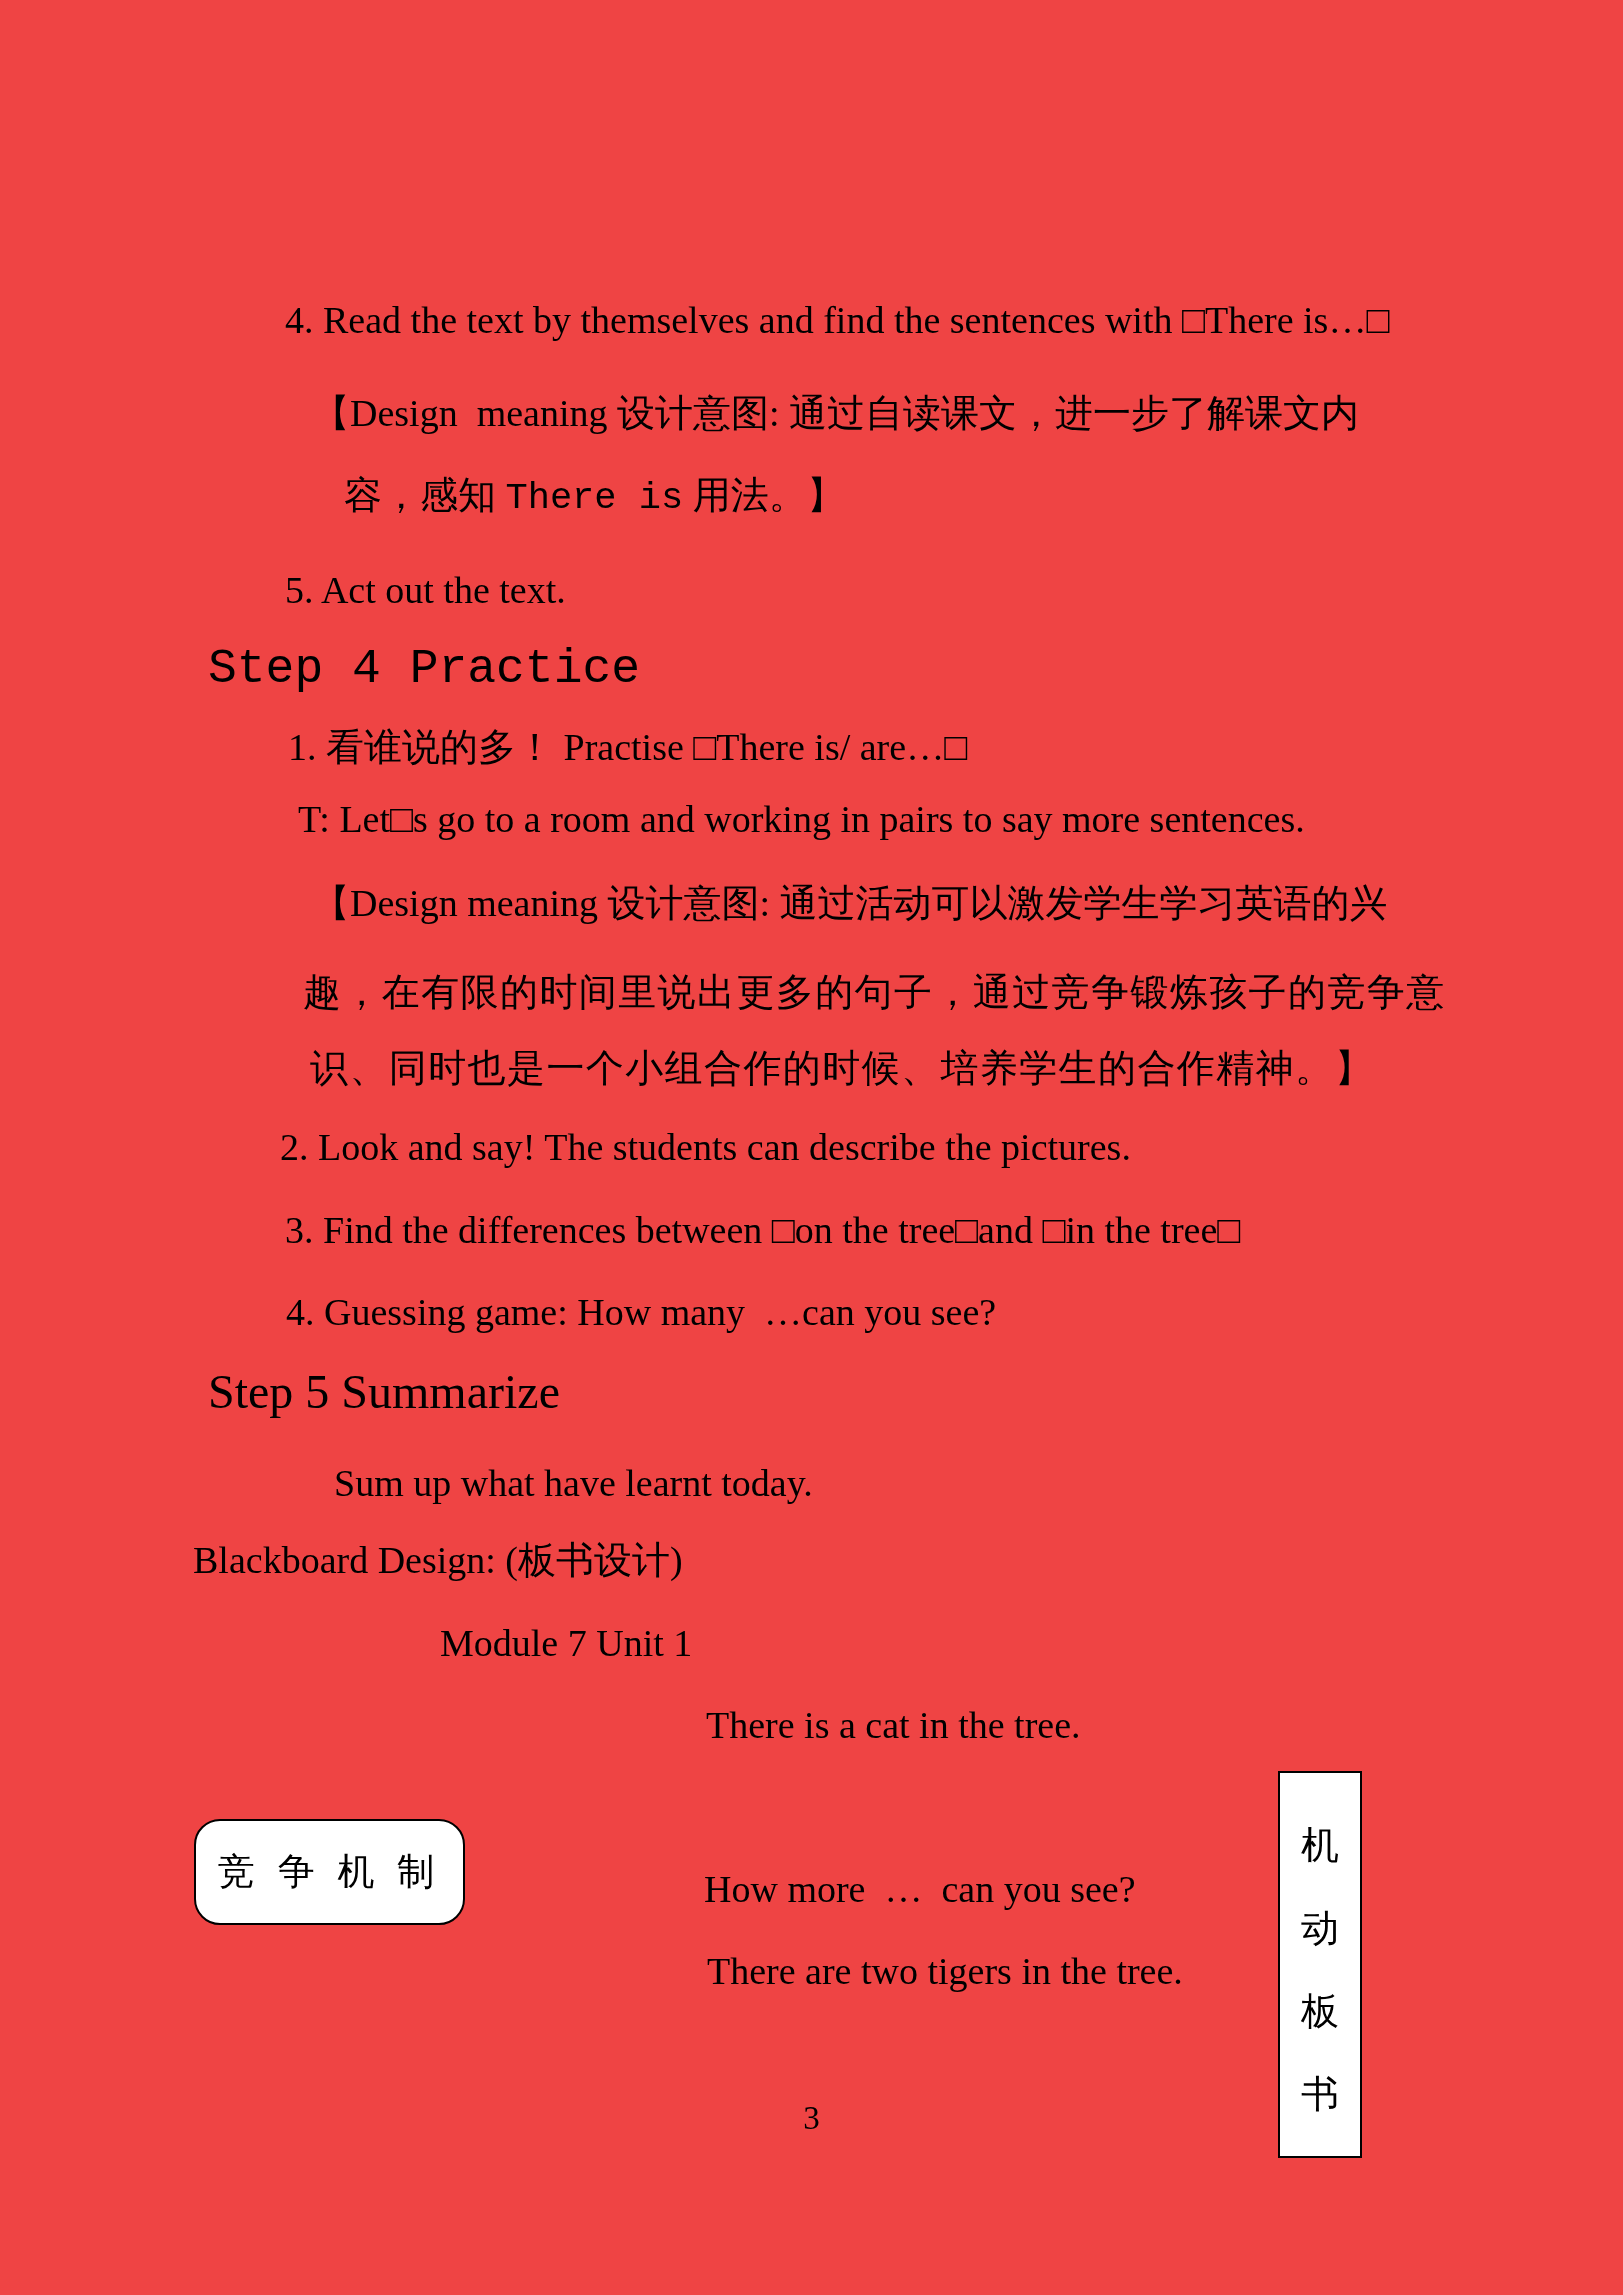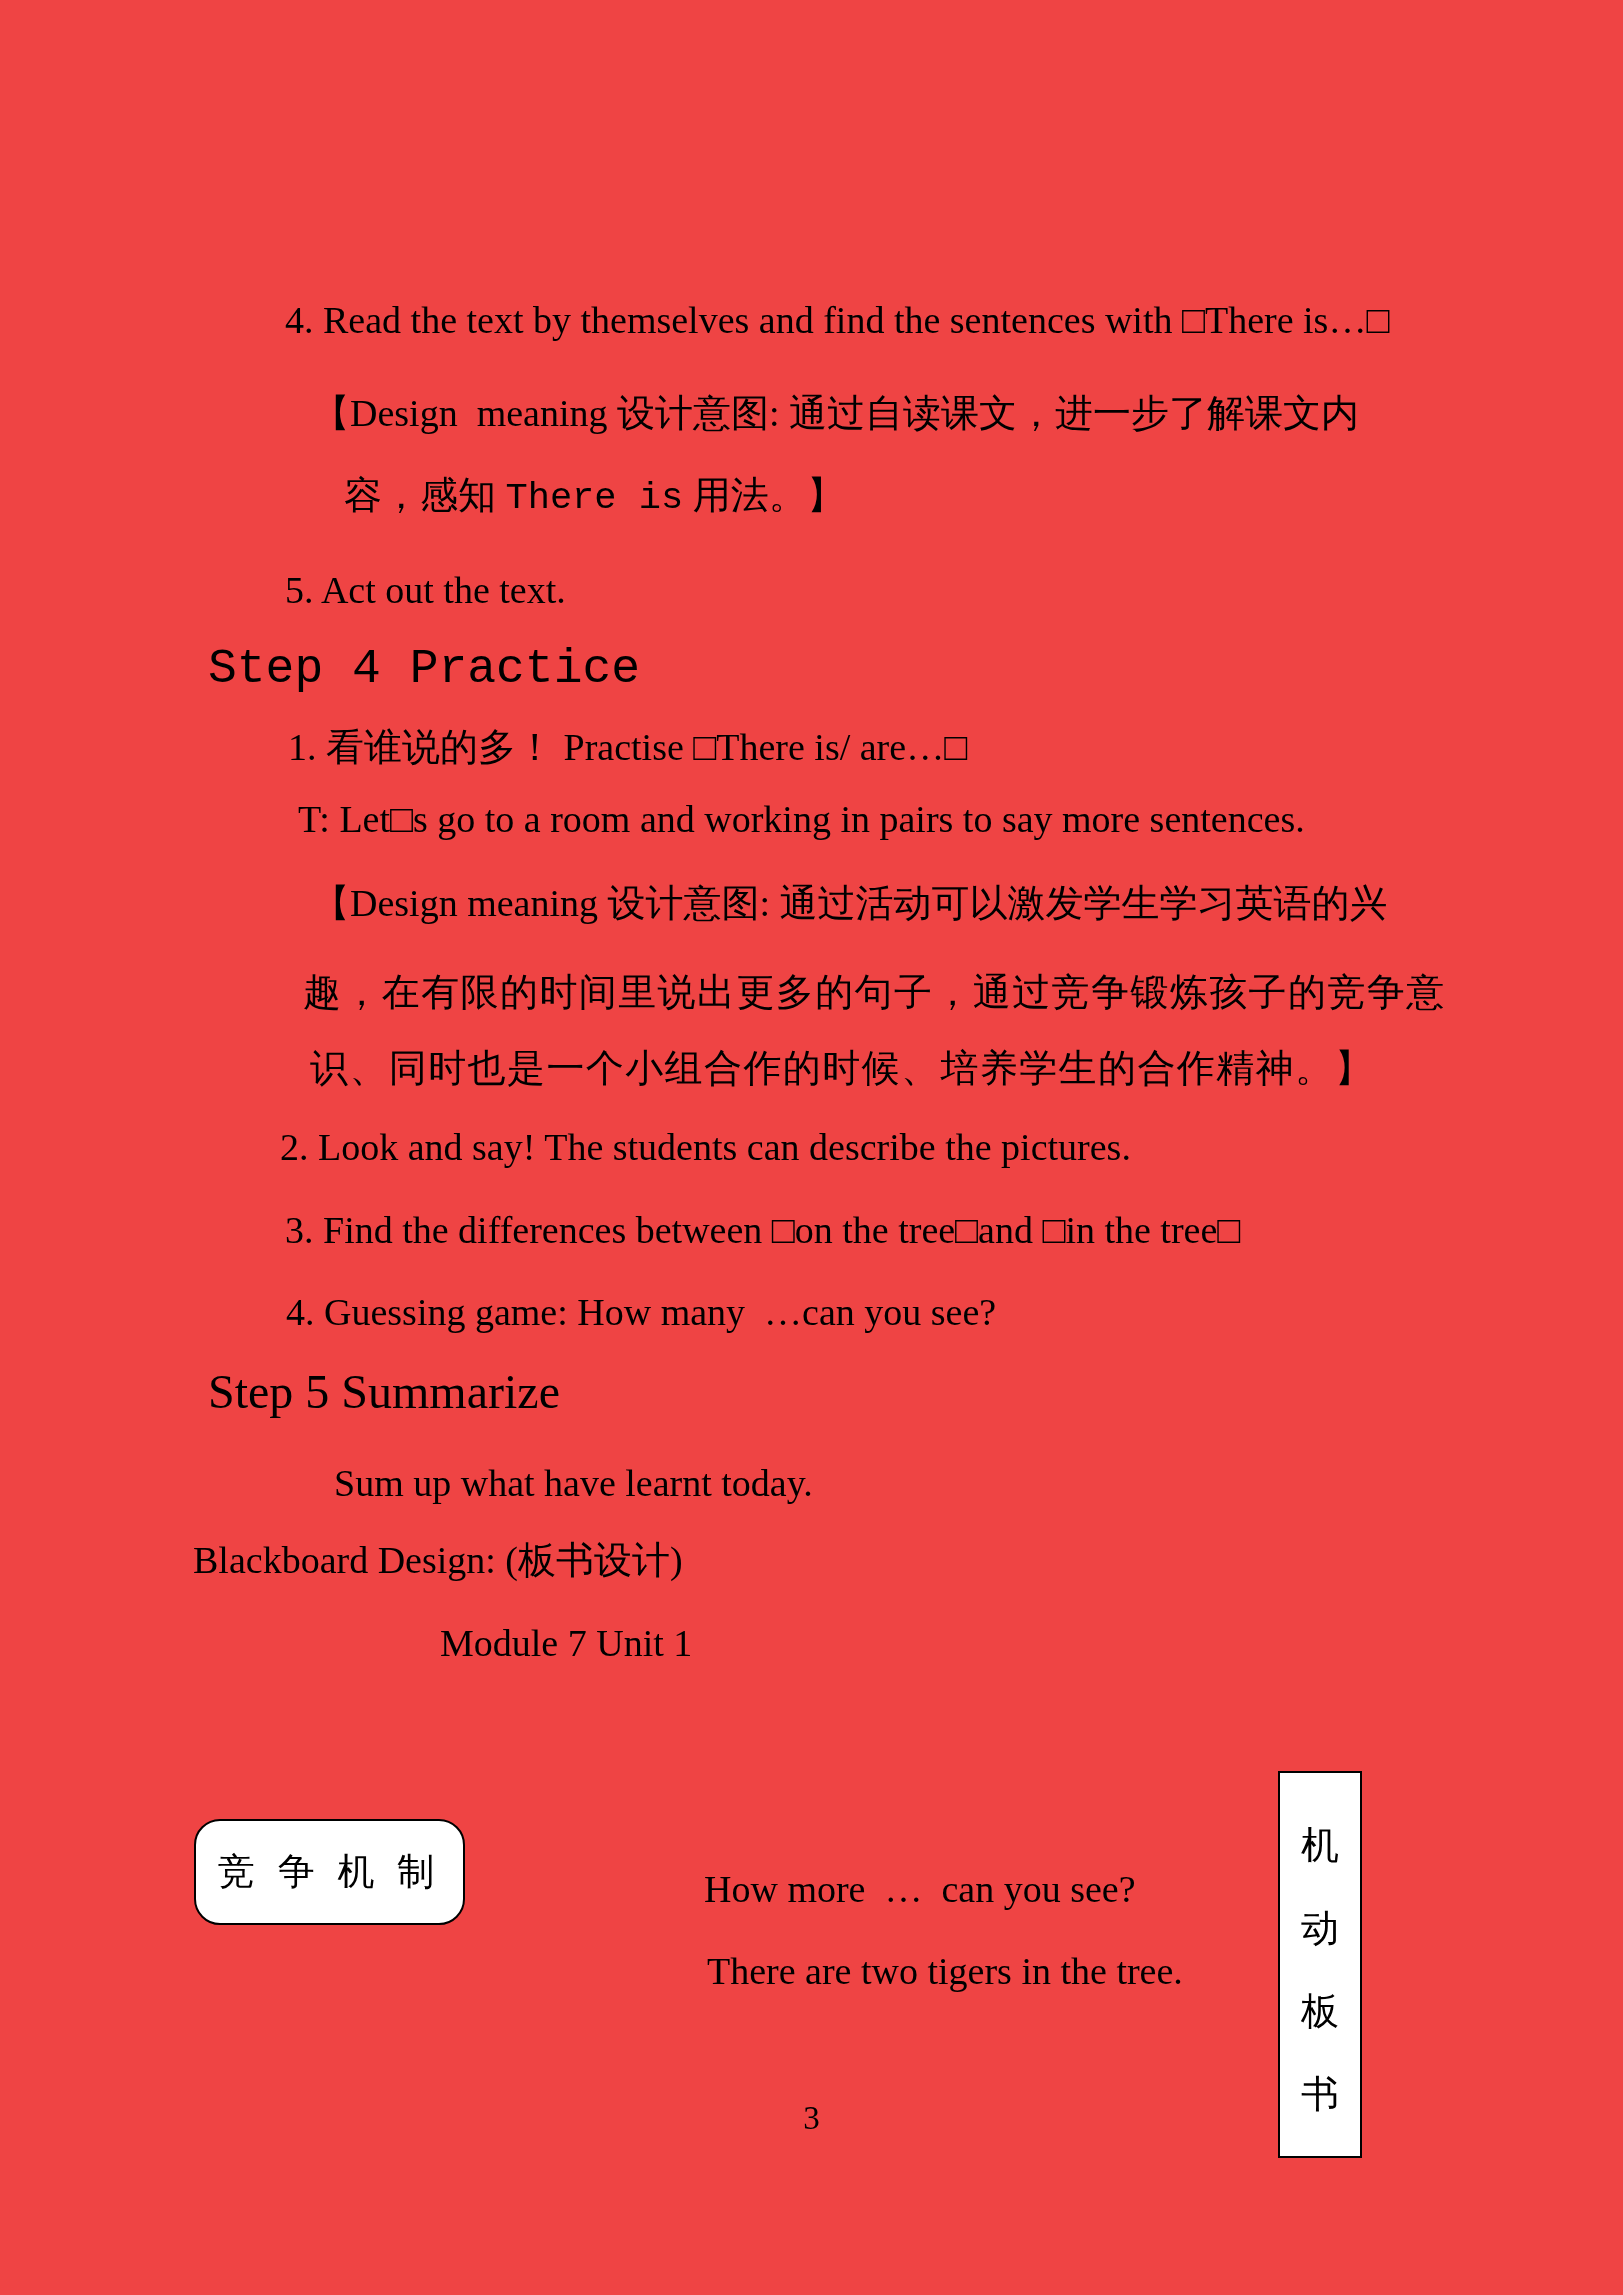--- a/index.html
+++ b/index.html
@@ -114,20 +114,21 @@
   <div class="line l13">4. Guessing game: How many  …can you see?</div>
 
   <div class="line l14 heading">Step 5 Summarize</div>
 
   <div class="line l15">Sum up what have learnt today.</div>
 
   <div class="line l16">Blackboard Design: (板书设计)</div>
 
   <div class="line l17">Module 7 Unit 1</div>
 
+  <div class="line l18">There is a cat in the tree.</div>
 
   <div class="competition-box">
     <span>竞 争 机 制</span>
   </div>
 
   <div class="line l19">How more  …  can you see?</div>
 
   <div class="line l20">There are two tigers in the tree.</div>
 
   <div class="side-box">

